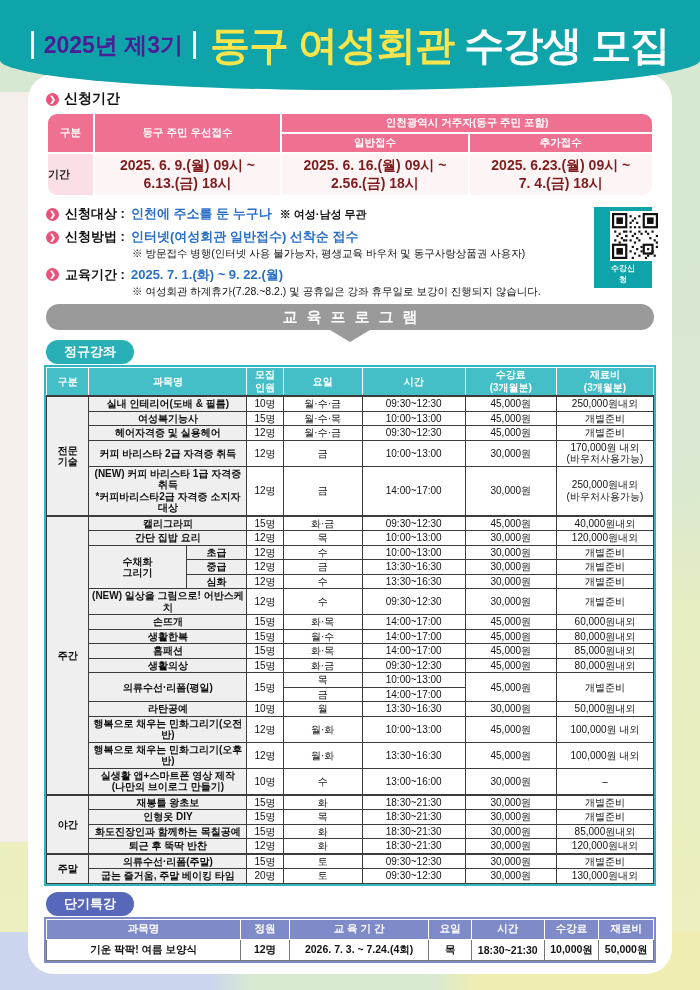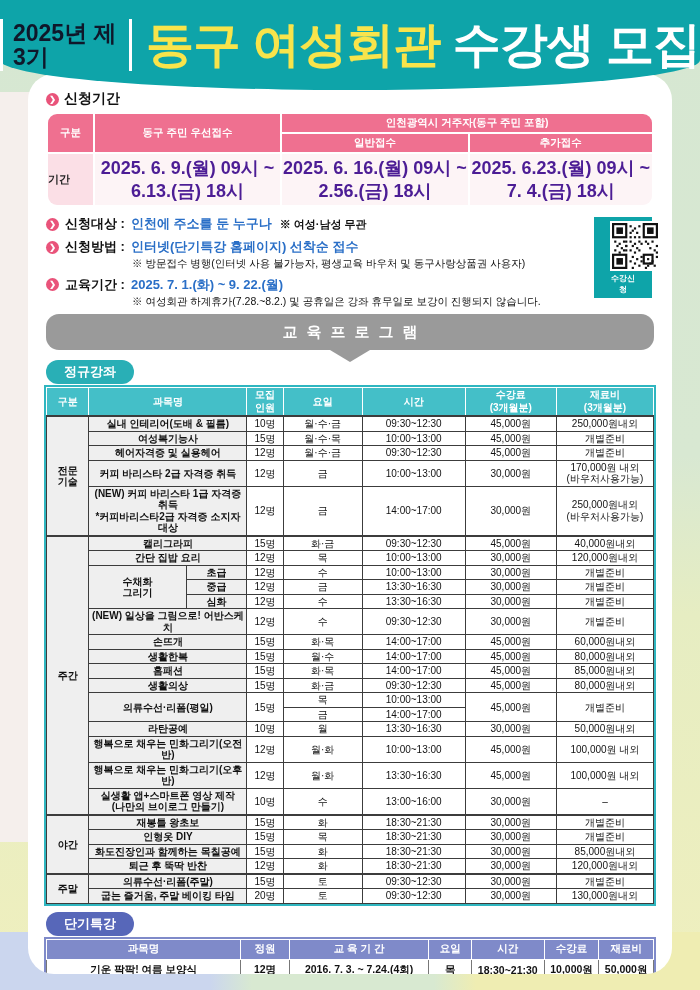--- a/index.html
+++ b/index.html
@@ -15,52 +15,52 @@
         background:linear-gradient(90deg,#cbd6ee 0%,#cbd6ee 30%,#d8e9d1 36%,#d8e9d1 62%,#efedb2 68%,#efedb2 100%); }
 
   
   .card { position:absolute; left:28px; top:74px; width:644px; height:900px;
           background:#fff; border-radius:26px; padding:14px 18px 0; overflow:hidden; z-index:2; }
 
   
   .tealband { position:absolute; top:0; left:0; width:700px; height:90px; background:#0ea4a9;
               border-radius:0 0 50% 50% / 0 0 30px 30px; z-index:3;
               display:flex; align-items:center; justify-content:center; gap:14px; }
-  .title-term { color:#0f172a; font-size:23px; font-weight:800; line-height:1.05;
+  .title-term { color:#4c1d95; font-size:23px; font-weight:800; line-height:1.05;
                 padding:2px 10px; border-left:3px solid #fff; border-right:3px solid #fff; }
-  .title-main { font-size:48px; font-weight:900; color:#fff; letter-spacing:-1px; white-space:nowrap; }
+  .title-main { font-size:40px; font-weight:900; color:#fff; letter-spacing:-1px; white-space:nowrap; }
   .hl { color:#f8e44b; }
 
   
   .sec-heading { display:flex; align-items:center; gap:5px; font-size:14px; font-weight:800; color:#111; margin:2px 0 4px; }
   .arrow-ic { width:13px; height:13px; border-radius:50%; background:#e9537a; color:#fff;
               font-size:8px; font-weight:800; display:inline-flex; align-items:center; justify-content:center; flex:0 0 13px; }
 
   
   .apply-table { width:100%; border-collapse:separate; border-spacing:2px; table-layout:fixed; }
   .apply-table th { background:#ef7090; color:#fff; font-weight:700; font-size:10.5px; padding:2px 0; }
   .apply-table .rl { background:#fbdfe6; color:#222; font-size:11px; font-weight:700; }
-  .apply-table .date { background:#fdf4f6; color:#4c1d95; font-size:18px; font-weight:800;
+  .apply-table .date { background:#fdf4f6; color:#7f1d1d; font-size:14px; font-weight:800;
                        white-space:pre-line; line-height:1.25; padding:3px 0; text-align:center; }
   .r-tl { border-top-left-radius:9px; } .r-tr { border-top-right-radius:9px; }
   .r-bl { border-bottom-left-radius:9px; } .r-br { border-bottom-right-radius:9px; }
 
   
   .info-block { position:relative; margin-top:8px; padding-right:66px; }
   .info-row { display:flex; align-items:center; gap:6px; font-size:13px; font-weight:800; color:#111; margin-top:5px; }
   .ival { color:#2a6fc7; }
   .inote-inline { font-size:11px; font-weight:700; margin-left:2px; }
   .sub-note { font-size:10.5px; font-weight:500; color:#111; margin:1px 0 1px 86px; line-height:1.3; }
   .qr-box { position:absolute; right:2px; top:2px; width:58px; background:#0ea4a9; border-radius:0; padding:4px 16px 0; }
   .qr-inner { background:#fff; width:50px; height:50px; padding:2px; }
   .qr-inner svg { width:100%; height:100%; display:block; }
   .qr-label { color:#fff; font-size:8px; font-weight:700; text-align:center; padding:2px 0 3px; }
 
   
-  .banner { margin-top:6px; height:36px; background:#9a9a9a; border-radius:13px; display:flex;
+  .banner { margin-top:6px; height:26px; background:#9a9a9a; border-radius:13px; display:flex;
             align-items:center; justify-content:center; color:#fff; font-size:15px; font-weight:800;
             letter-spacing:9px; text-indent:9px; }
   .banner-arrow { width:0; height:0; border-left:20px solid transparent; border-right:20px solid transparent;
                   border-top:12px solid #9a9a9a; margin:0 auto; }
 
   
   .badge { display:inline-block; color:#fff; font-weight:800; font-size:13px; padding:3px 18px;
            border-radius:12px; margin:0 0 3px; }
   .badge.teal   { background:#29afb6; margin-top:-4px; }
   .badge.peri   { background:#5767b9; margin-top:8px; }
@@ -128,21 +128,21 @@
     <div class="info-block">
       <div class="info-row">
         <span class="arrow-ic">❯</span>
         <span>신청대상 :</span>
         <span class="ival">인천에 주소를 둔 누구나</span>
         <span class="inote-inline">※ 여성·남성 무관</span>
       </div>
       <div class="info-row">
         <span class="arrow-ic">❯</span>
         <span>신청방법 :</span>
-        <span class="ival">인터넷(단기특강 홈페이지) 선착순 접수</span>
+        <span class="ival">인터넷(여성회관 일반접수) 선착순 접수</span>
       </div>
       <div class="sub-note">※ 방문접수 병행(인터넷 사용 불가능자, 평생교육 바우처 및 동구사랑상품권 사용자)</div>
       <div class="info-row">
         <span class="arrow-ic">❯</span>
         <span>교육기간 :</span>
         <span class="ival">2025. 7. 1.(화) ~ 9. 22.(월)</span>
       </div>
       <div class="sub-note">※ 여성회관 하계휴가(7.28.~8.2.) 및 공휴일은 강좌 휴무일로 보강이 진행되지 않습니다.</div>
 
       <div class="qr-box">
@@ -499,21 +499,21 @@
         <th>정원</th>
         <th>교 육 기 간</th>
         <th>요일</th>
         <th>시간</th>
         <th>수강료</th>
         <th>재료비</th>
       </tr>
       <tr>
         <td>기운 팍팍! 여름 보양식</td>
         <td>12명</td>
-        <td>2016. 7. 3. ~ 7.24.(4회)</td>
+        <td>2026. 7. 3. ~ 7.24.(4회)</td>
         <td>목</td>
         <td>18:30~21:30</td>
         <td>10,000원</td>
         <td>50,000원</td>
       </tr>
     </tbody>
       </table>
 
     
     

